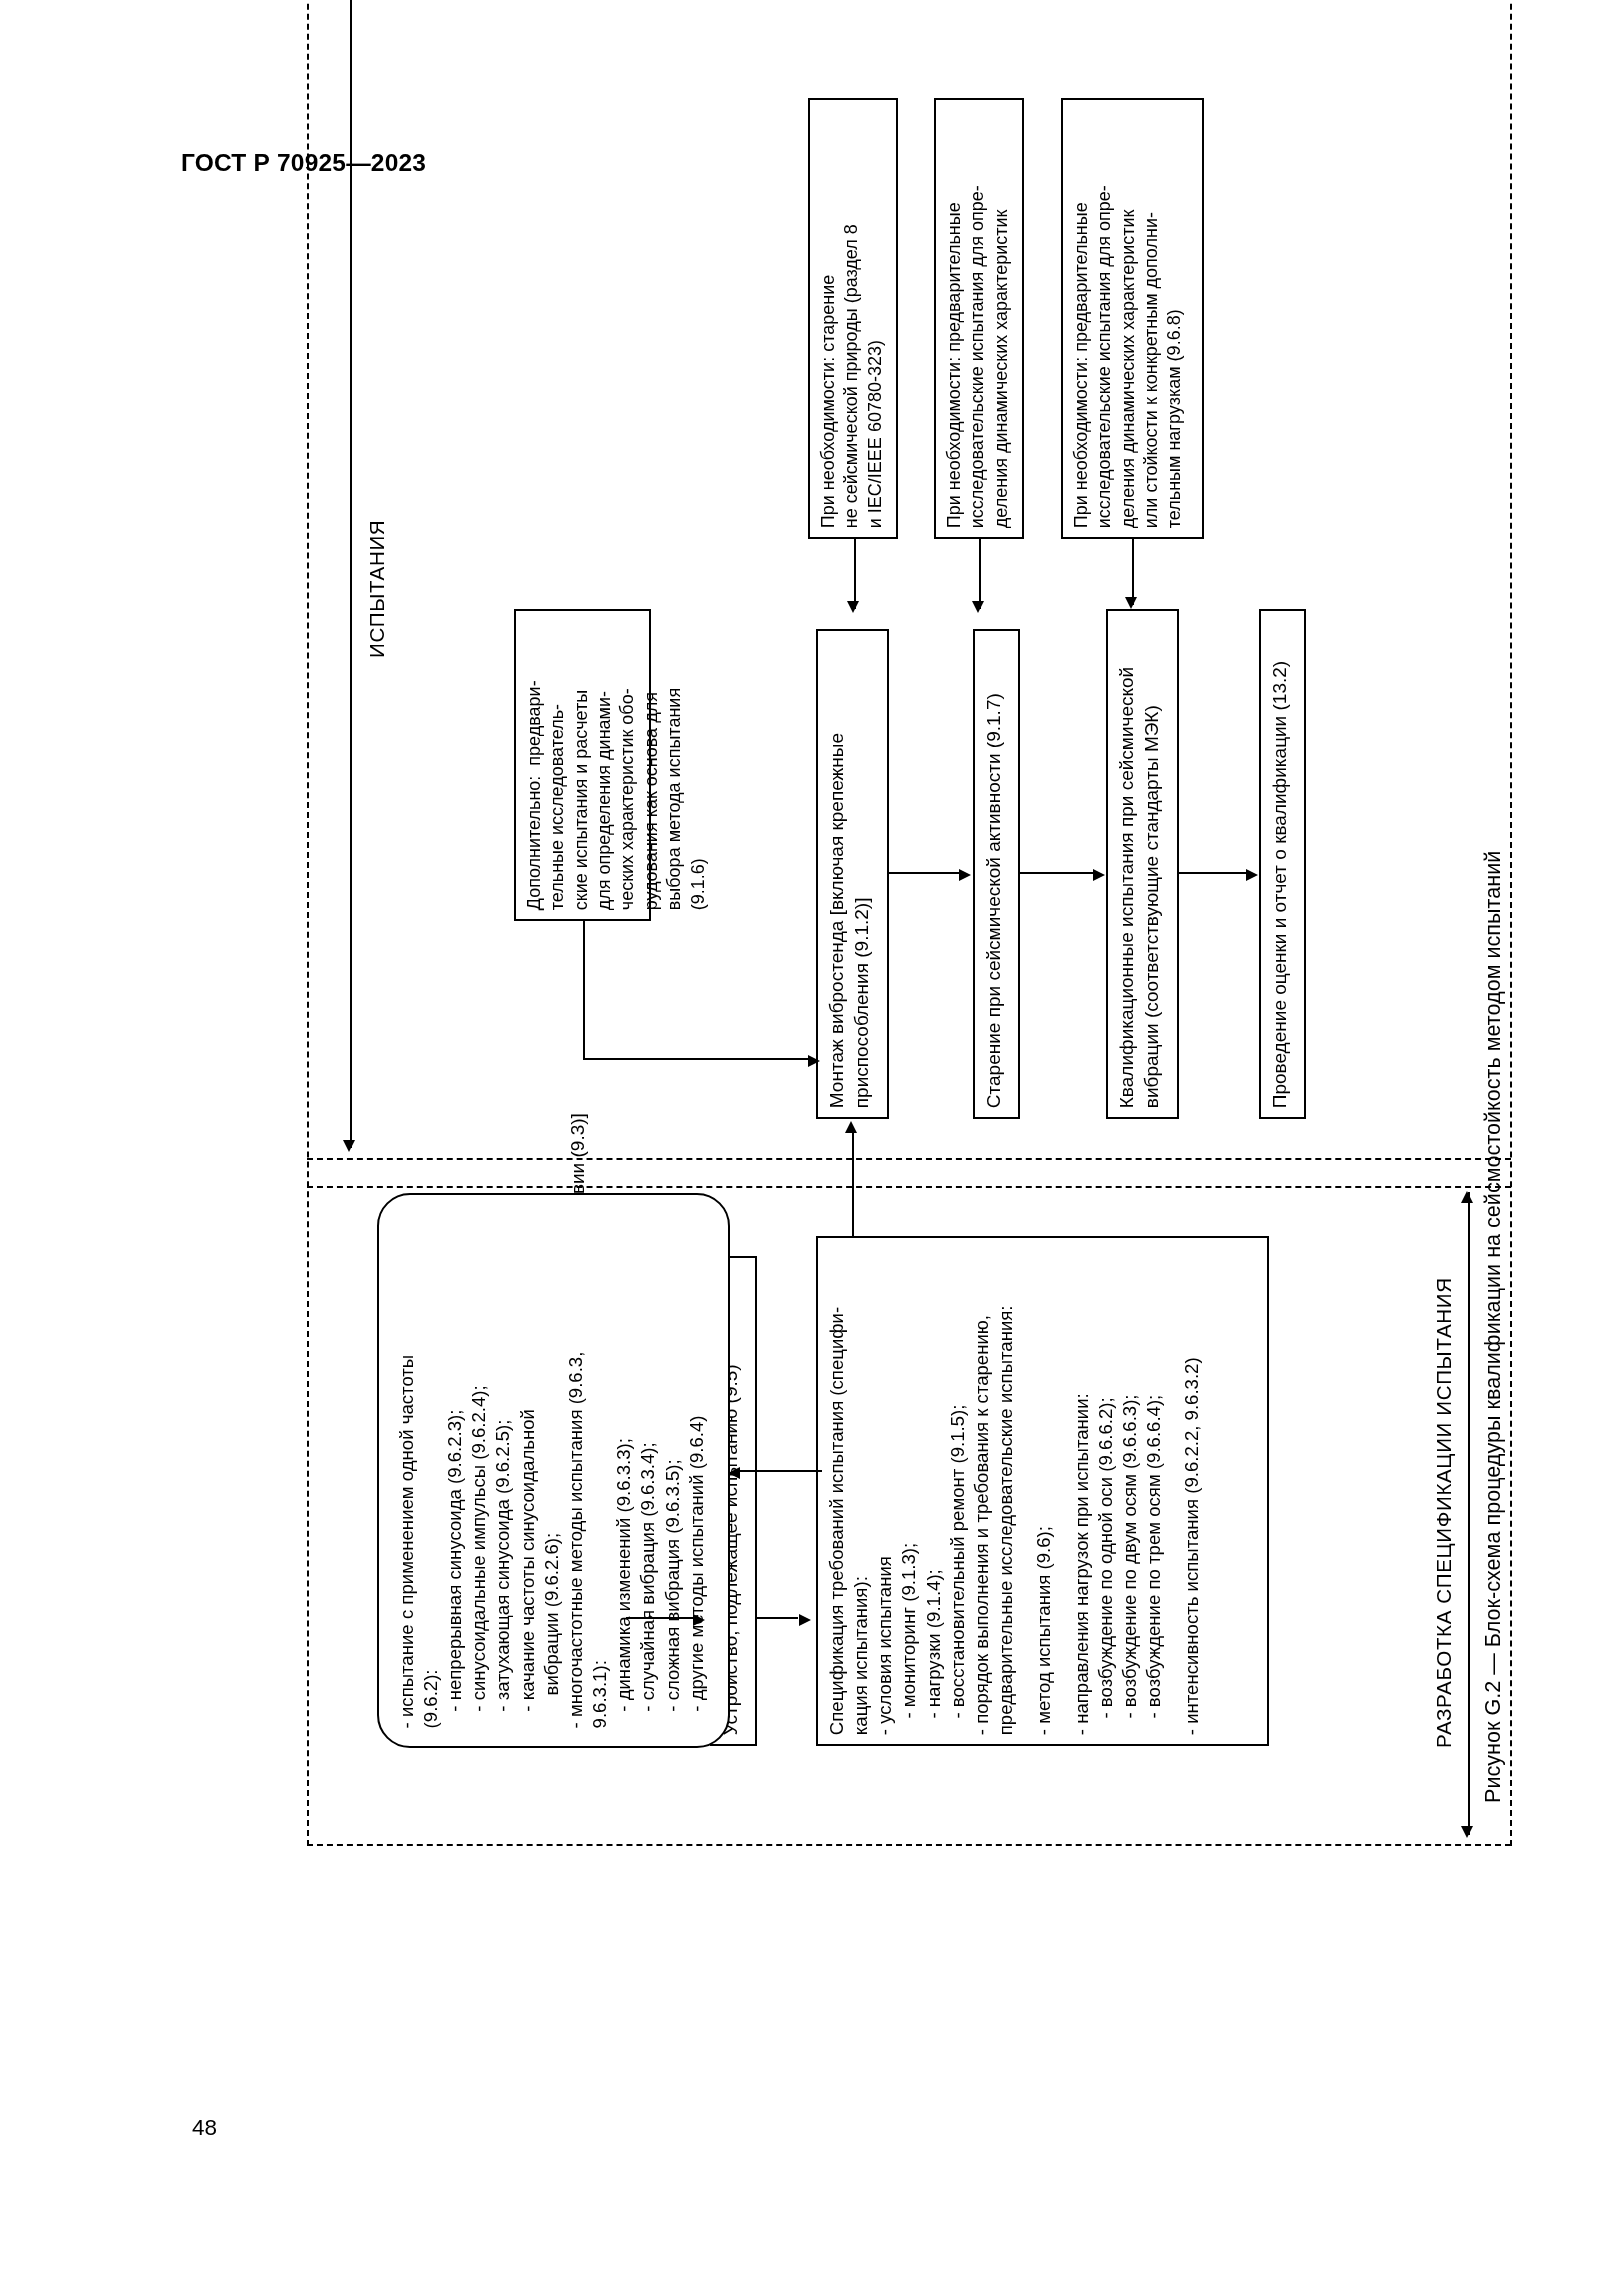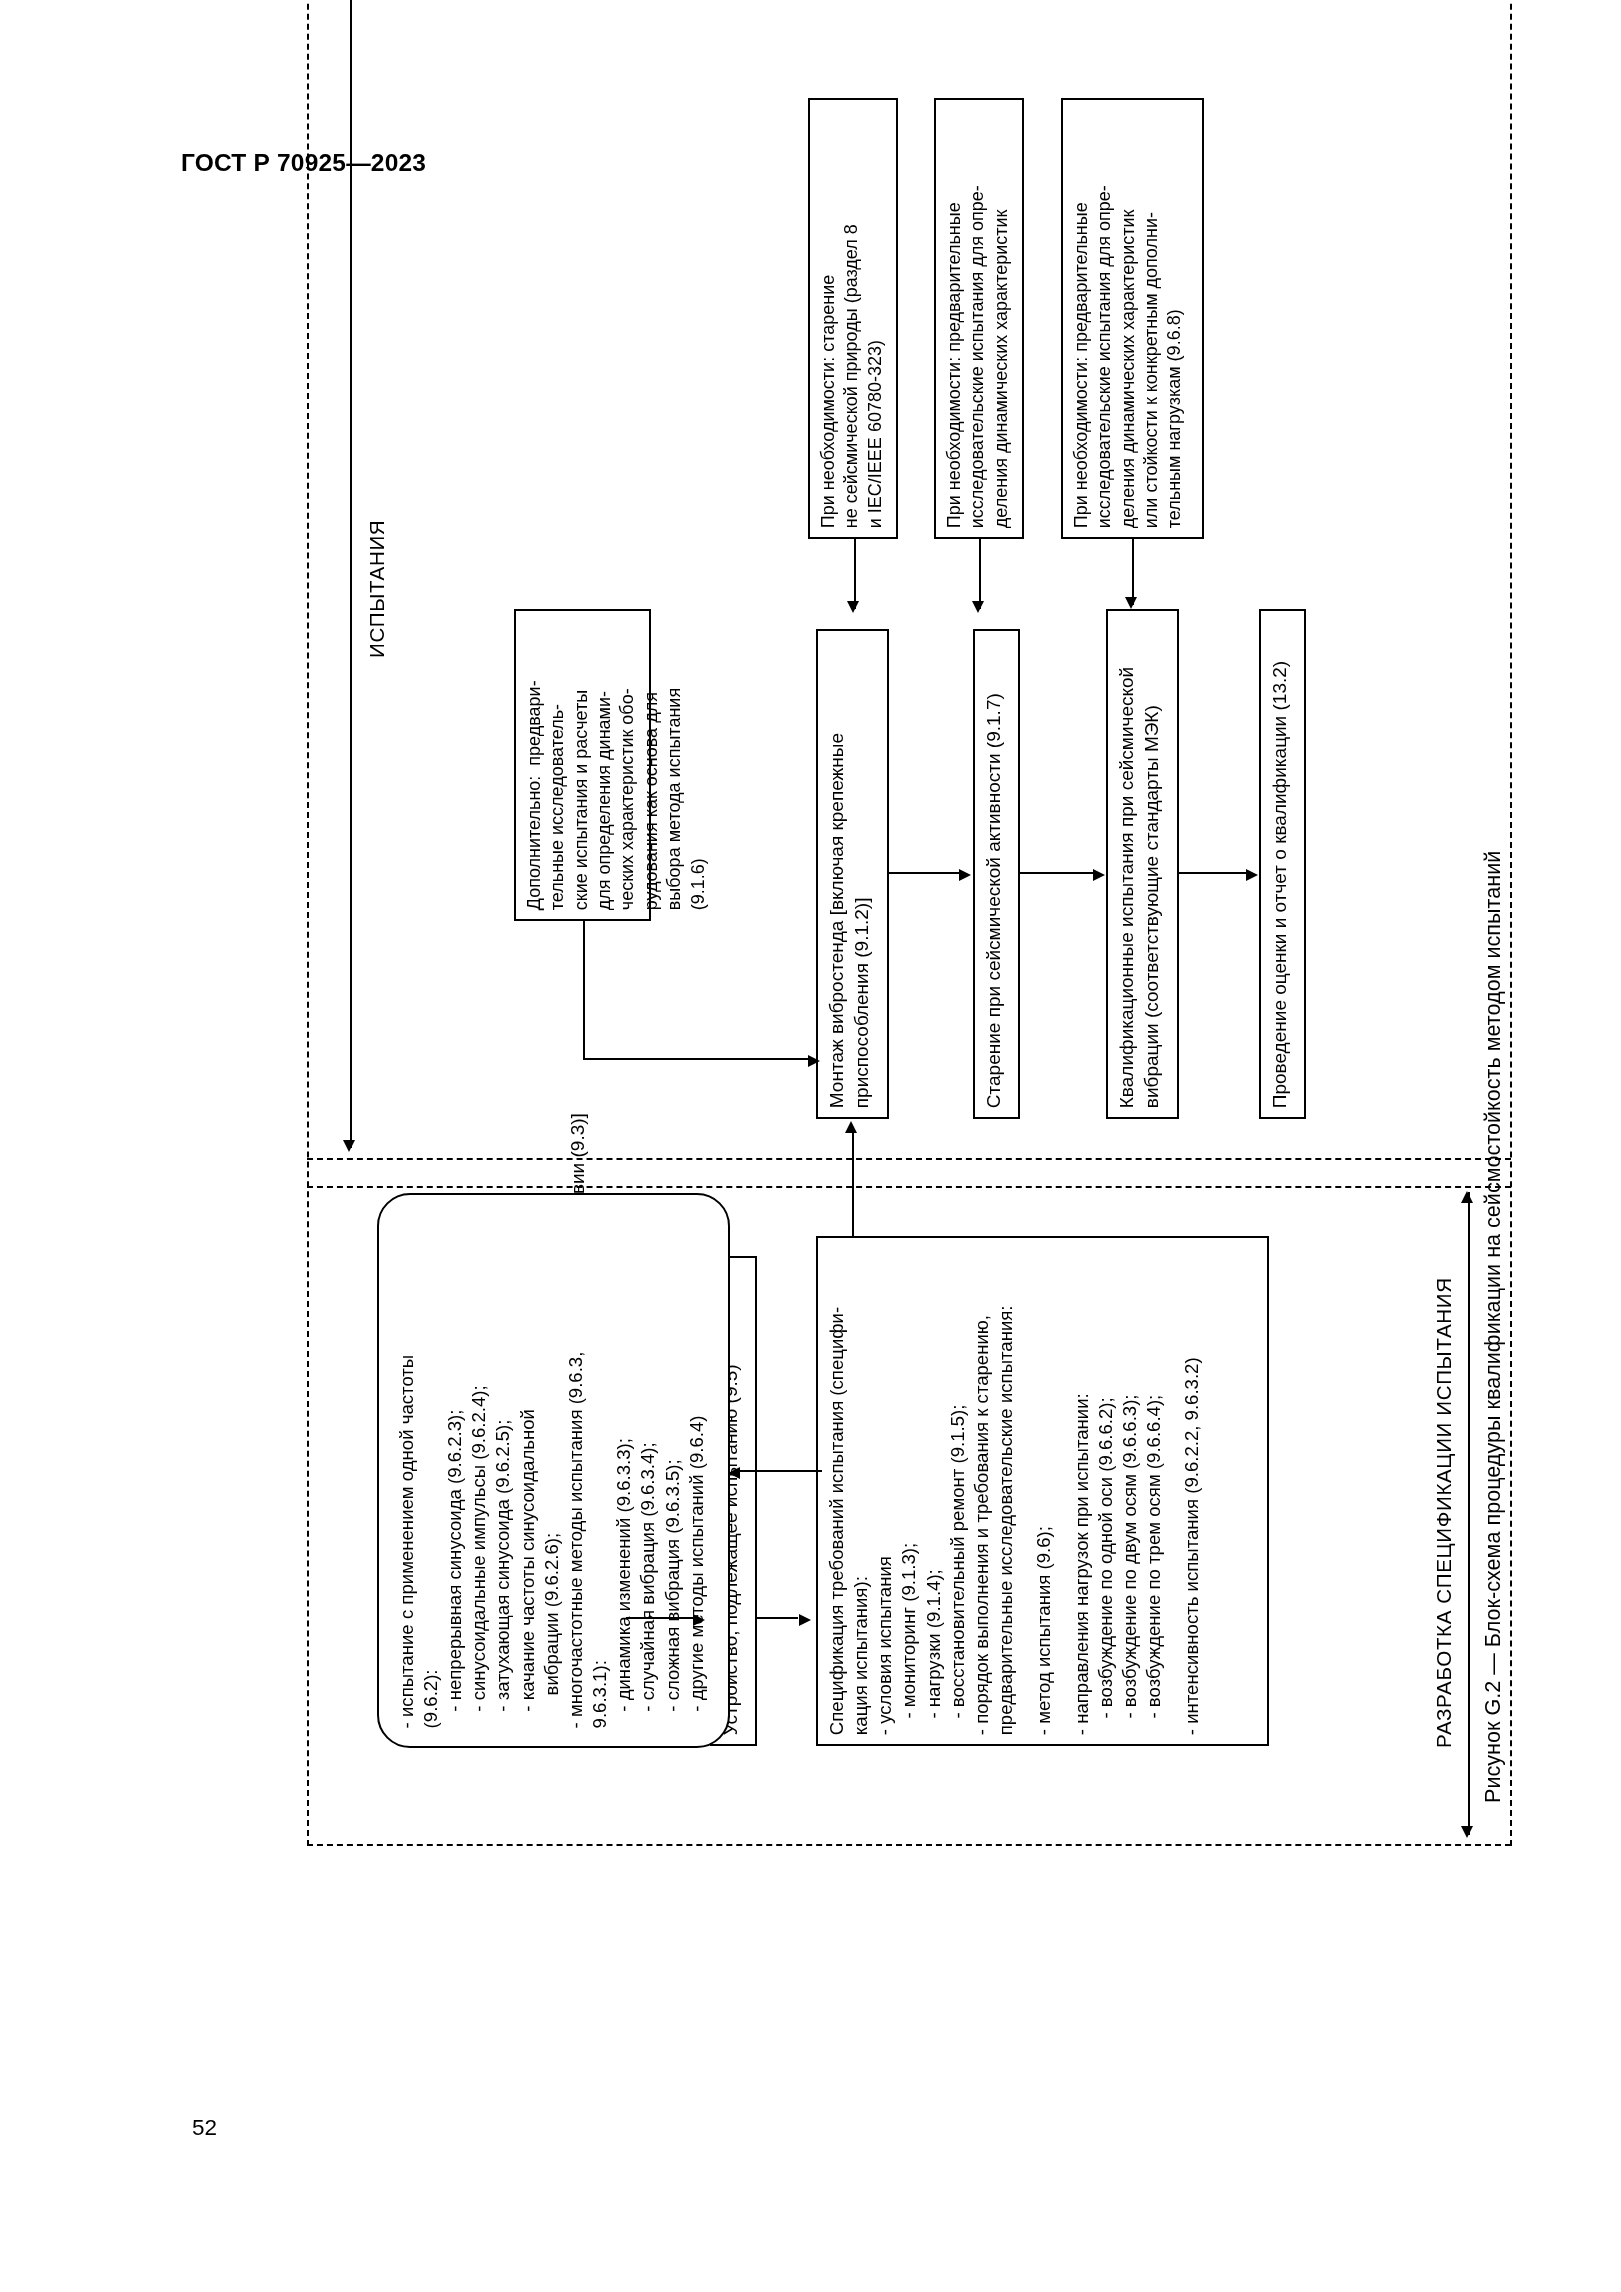--- a/index.html
+++ b/index.html
@@ -53,21 +53,21 @@
   
   .caption{position:absolute;font-size:21.6px;white-space:nowrap;
            transform:rotate(-90deg);transform-origin:left top;}
 </style>
 </head>
 <body>
 
 <div class="page">
 
   <div class="hdr">ГОСТ Р 70925—2023</div>
-  <div class="pageno">52</div>
+  <div class="pageno">48</div>
 
   <div id="figure">
 
     <div class="dash" style="left:17.6px;  top:19.6px;   width:1972px;"></div>
     <div class="dash" style="left:17.6px;  top:1223px; width:1972px;"></div>
     <div class="dash" style="left:17.6px;  top:19.6px;   width:0;height:1204px;border-left:2.9px dashed #000;border-top:none;"></div>
 
     <div style="position:absolute;left:676px;top:19.6px;height:1204px;border-left:2.9px dashed #000;"></div>
     <div style="position:absolute;left:704px;top:19.6px;height:1204px;border-left:2.9px dashed #000;"></div>
 

